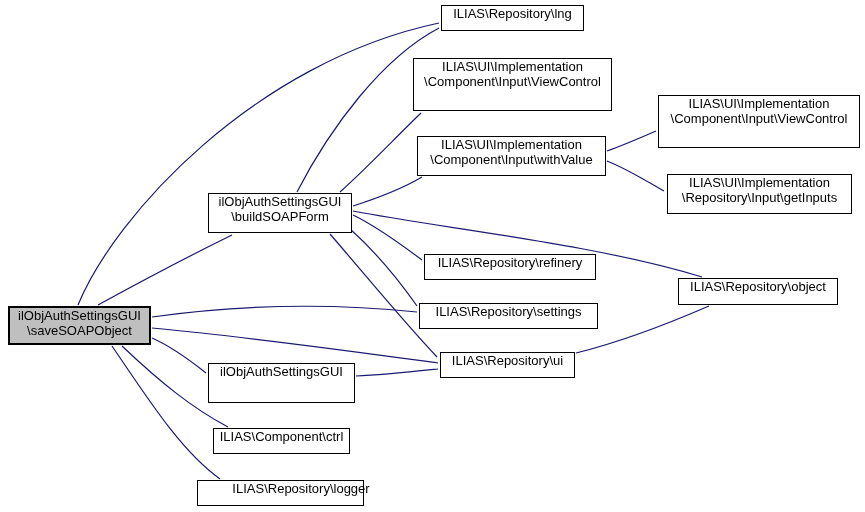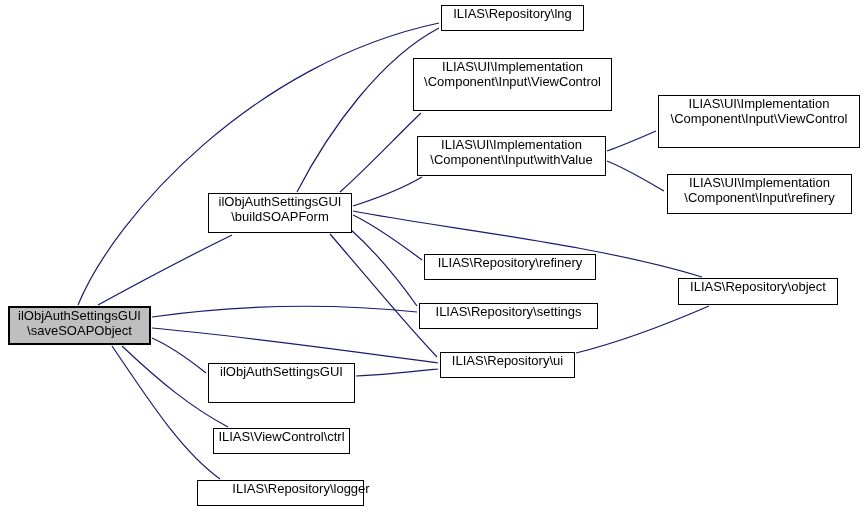--- a/index.html
+++ b/index.html
@@ -67,36 +67,36 @@
     <div class="node" style="left: 417px; top: 136px; width: 189px; height: 40px; background: rgb(255, 255, 255); border-color: rgb(0, 0, 0);">
       <div>ILIAS\UI\Implementation</div>
       <div>\Component\Input\withValue</div>
     </div>
     <div class="node" style="left: 658px; top: 95px; width: 202px; height: 53px; background: rgb(255, 255, 255); border-color: rgb(0, 0, 0);">
       <div>ILIAS\UI\Implementation</div>
       <div>\Component\Input\ViewControl</div>
     </div>
     <div class="node" style="left: 667px; top: 174px; width: 185px; height: 40px; background: rgb(255, 255, 255); border-color: rgb(0, 0, 0);">
       <div>ILIAS\UI\Implementation</div>
-      <div>\Component\Input\refinery</div>
+      <div>\Repository\Input\getInputs</div>
     </div>
     <div class="node" style="left: 424px; top: 254px; width: 172px; height: 26px; background: rgb(255, 255, 255); border-color: rgb(0, 0, 0);">
       <div>ILIAS\Repository\refinery</div>
     </div>
     <div class="node" style="left: 419px; top: 303px; width: 179px; height: 26px; background: rgb(255, 255, 255); border-color: rgb(0, 0, 0);">
       <div>ILIAS\Repository\settings</div>
     </div>
     <div class="node" style="left: 440px; top: 352px; width: 135px; height: 26px; background: rgb(255, 255, 255); border-color: rgb(0, 0, 0);">
       <div>ILIAS\Repository\ui</div>
     </div>
     <div class="node" style="left: 678px; top: 278px; width: 160px; height: 27px; background: rgb(255, 255, 255); border-color: rgb(0, 0, 0);">
       <div>ILIAS\Repository\object</div>
     </div>
     <div class="node" style="left: 208px; top: 363px; width: 147px; height: 40px; background: rgb(255, 255, 255); border-color: rgb(0, 0, 0);">
       <div>ilObjAuthSettingsGUI</div>
     </div>
     <div class="node" style="left: 213px; top: 428px; width: 137px; height: 26px; background: rgb(255, 255, 255); border-color: rgb(0, 0, 0);">
-      <div>ILIAS\ViewControl\ctrl</div>
+      <div>ILIAS\Component\ctrl</div>
     </div>
     <div class="node" style="left: 197px; top: 480px; width: 167px; height: 26px; background: rgb(255, 255, 255); border-color: rgb(0, 0, 0); padding-left: 41px;">
       <div>ILIAS\Repository\logger</div>
     </div>
   </div>
 
 </body></html>

